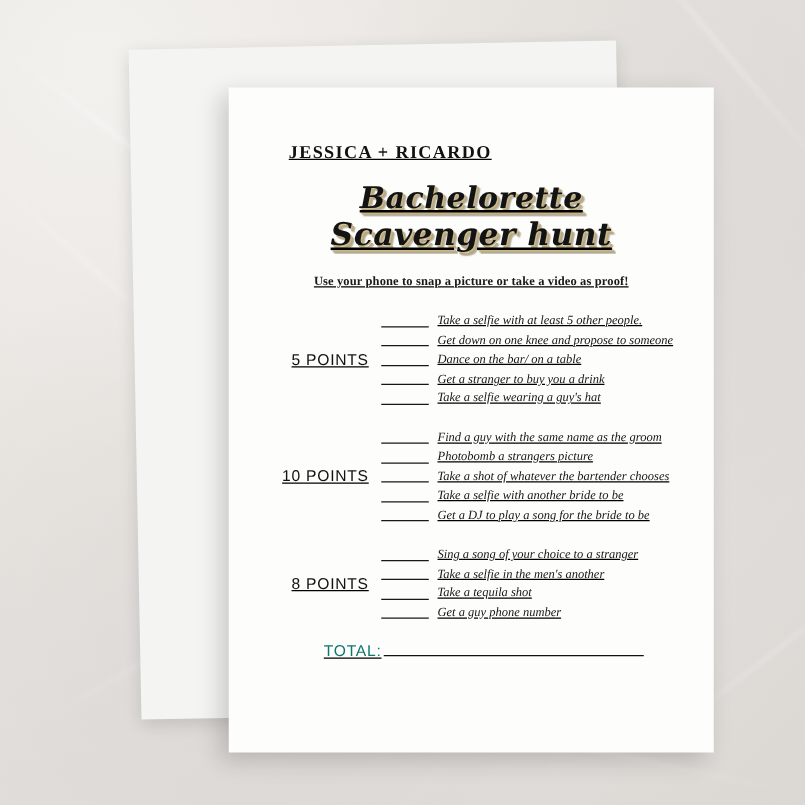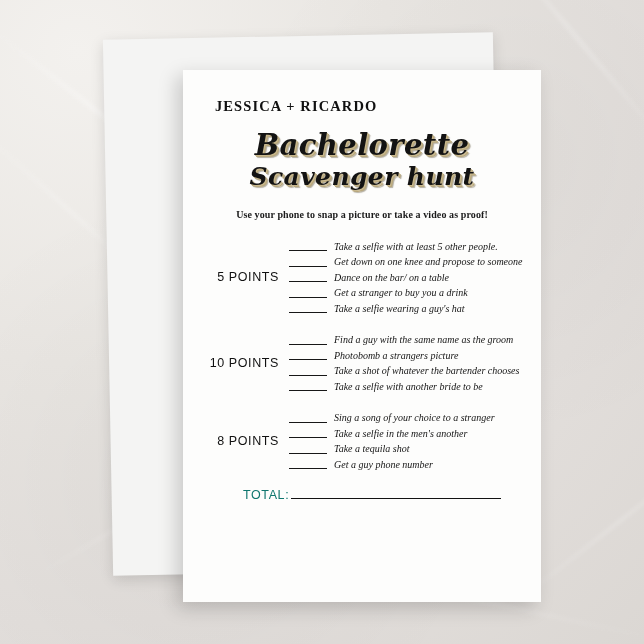--- a/index.html
+++ b/index.html
@@ -52,27 +52,28 @@
     background: #f4f4f3;
     transform: rotate(-1.1deg);
     box-shadow: 0 4px 14px rgba(0,0,0,0.13);
   }
 
   
   .card {
     position: absolute;
     left: 183px;
     top: 70px;
-    width: 358px;
+    width: 388px;
     height: 532px;
     background: #fdfdfc;
     box-shadow: -6px 6px 18px rgba(0,0,0,0.18);
-    padding: 0;
+    padding: 16px;
     box-sizing: border-box;
     overflow: hidden;
+    text-decoration: underline;
   }
 
   .names {
     margin-top: 28px;
     margin-left: 32px;
     font-family: "Liberation Serif", serif;
     font-weight: bold;
     font-size: 14.5px;
     letter-spacing: 1.1px;
     color: #111;
@@ -85,21 +86,21 @@
     font-style: italic;
     font-weight: bold;
     color: #131313;
     line-height: 1.12;
     letter-spacing: 0.4px;
     text-shadow:
       1px 1px 0 #c9b98f,
       2px 2px 0 #b9a87c,
       3px 3px 1px rgba(90,80,55,0.45);
   }
-  .title .l1 { font-size: 29px; display: block; }
+  .title .l1 { font-size: 24px; display: block; }
   .title .l2 { font-size: 25px; display: block; margin-top: 2px; }
 
   .subtitle {
     margin-top: 18px;
     text-align: center;
     font-family: "Liberation Serif", serif;
     font-weight: bold;
     font-size: 10px;
     color: #1a1a1a;
     letter-spacing: 0.1px;
@@ -237,20 +238,24 @@
             <span class="item-text">Photobomb a strangers picture</span>
           </div>
           <div class="item">
             <span class="blank"></span>
             <span class="item-text">Take a shot of whatever the bartender chooses</span>
           </div>
           <div class="item">
             <span class="blank"></span>
             <span class="item-text">Take a selfie with another bride to be</span>
           </div>
+          <div class="item">
+            <span class="blank"></span>
+            <span class="item-text">Get a DJ to play a song for the bride to be</span>
+          </div>
         </div>
       </div>
 
       <div class="section">
         <div class="pts">8 POINTS</div>
         <div class="items">
           <div class="item">
             <span class="blank"></span>
             <span class="item-text">Sing a song of your choice to a stranger</span>
           </div>

